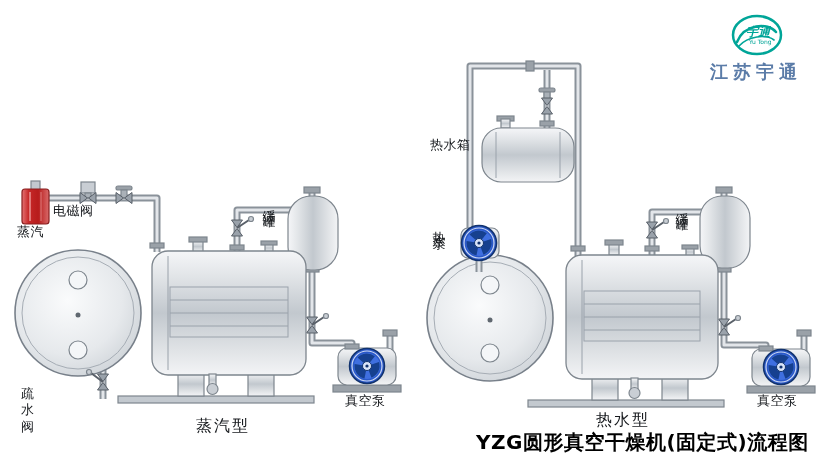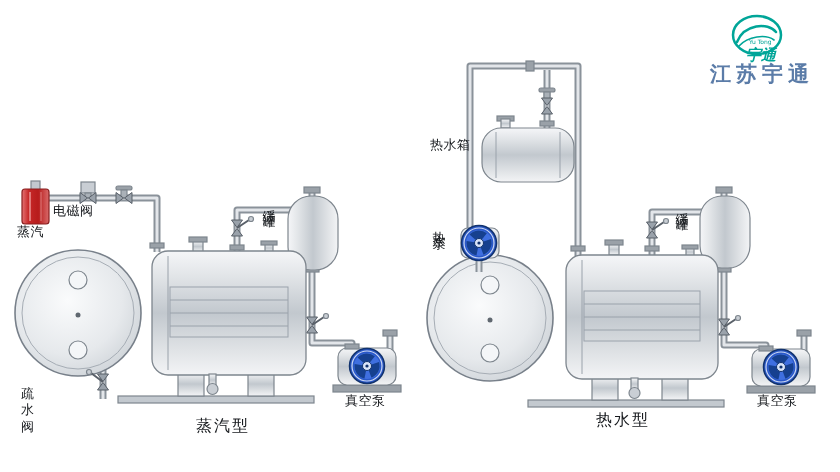--- a/index.html
+++ b/index.html
@@ -18,25 +18,25 @@
   .vert { writing-mode:vertical-rl; text-orientation:upright; letter-spacing:3px; }
   .wrap2 { width:25px; white-space:normal; line-height:1.25; }
   .type  { font-size:16px; letter-spacing:2px; }
 
   .title {
     position:absolute; left:476px; top:429px; color:#000;
     font-size:20px; font-weight:bold; letter-spacing:0.5px; white-space:nowrap;
   }
   .company {
     position:absolute; left:710px; top:60px; color:#5b7ca8;
-    font-size:21px; font-weight:bold; letter-spacing:5px; white-space:nowrap;
+    font-size:18px; font-weight:bold; letter-spacing:5px; white-space:nowrap;
   }
   .logo-mark-text {
     position:absolute; left:746px; top:24px; color:#00a598;
-    font-size:15px; font-weight:bold; font-style:italic; white-space:nowrap;margin-top:22px;
+    font-size:12px; font-weight:bold; font-style:italic; white-space:nowrap;
   }
   .logo-mark-sub {
     position:absolute; left:749px; top:38px; color:#00a598;
     font-size:6px; white-space:nowrap;
   }
 
   .p1 { fill:none; stroke:#8a929a; stroke-width:7; stroke-linejoin:round; }
   .p2 { fill:none; stroke:#e3e6ea; stroke-width:3; stroke-linejoin:round; }
   .metal { stroke:#7e868e; stroke-width:1.2; }
   .thin  { stroke:#9aa2ab; stroke-width:1; fill:none; }
@@ -316,18 +316,19 @@
     <div class="lbl" style="left:345px;top:393px">真空泵</div>
     <div class="lbl type" style="left:196px;top:416px">蒸汽型</div>
 
     <div class="lbl" style="left:430px;top:137px">热水箱</div>
     <div class="lbl vert" style="left:431px;top:221px">热水泵</div>
     <div class="lbl vert" style="left:674px;top:202px">缓冲罐</div>
     <div class="lbl" style="left:757px;top:393px">真空泵</div>
     <div class="lbl type" style="left:596px;top:410px">热水型</div>
   </div>
 
+  <div class="title">YZG圆形真空干燥机(固定式)流程图</div>
 
   <div class="company">江苏宇通</div>
   <div class="logo-mark-text">宇通</div>
   <div class="logo-mark-sub">Yu Tong</div>
 
 </div>
 
 </body></html>

